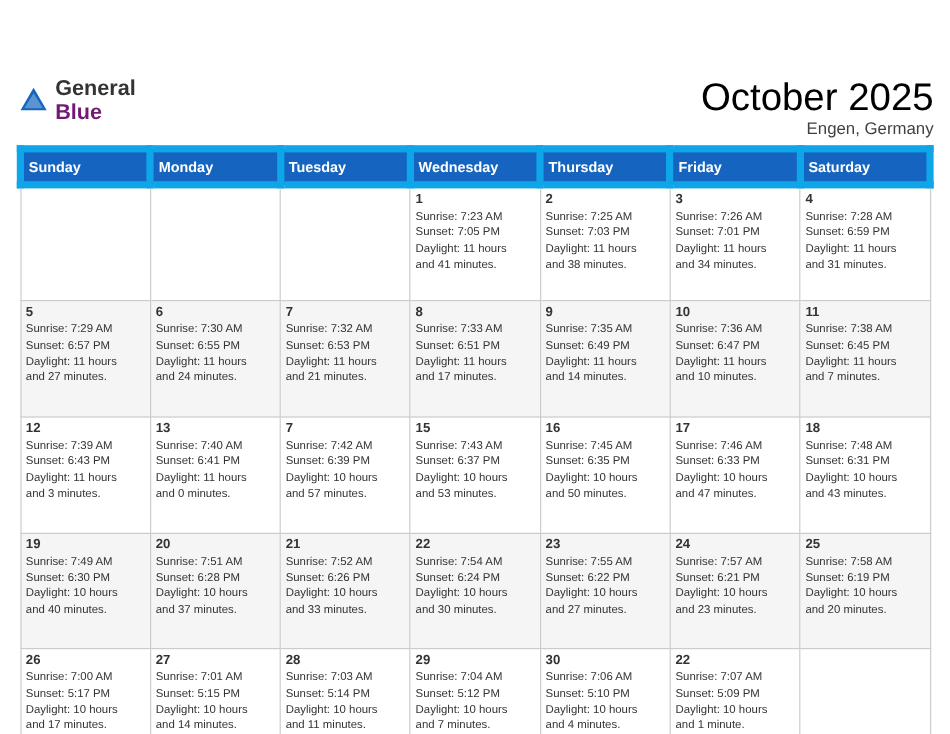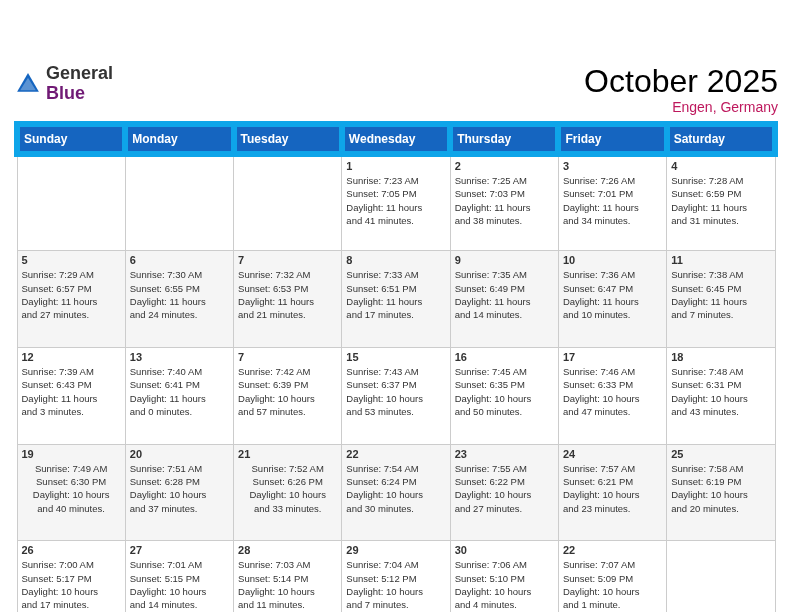--- a/index.html
+++ b/index.html
@@ -45,21 +45,21 @@
       text-align: right;
     }
     .month-title {
       font-size: 32px;
       font-weight: normal;
       color: #000000;
       line-height: 1.1;
     }
     .subtitle {
       font-size: 14px;
-      color: #be185d;
+      color: #404040;
     }
     .calendar {
       flex: 1;
       border: 1px solid #ccc;
       border-collapse: collapse;
       width: 100%;
       table-layout: fixed;
     }
     .calendar th {
       background: #1565c0;
@@ -259,35 +259,35 @@
             <span class="day-number">18</span>
             <div class="day-info" style="white-space: pre-line;">Sunrise: 7:48 AM
 Sunset: 6:31 PM
 Daylight: 10 hours
 and 43 minutes.</div>
           </td>
         </tr>
         <tr>
           <td class="alt-row">
             <span class="day-number">19</span>
-            <div class="day-info" style="white-space: pre-line; text-align: center;">Sunrise: 7:49 AM
+            <div class="day-info" style="white-space: pre-line;">Sunrise: 7:49 AM
 Sunset: 6:30 PM
 Daylight: 10 hours
 and 40 minutes.</div>
           </td>
           <td class="alt-row">
             <span class="day-number">20</span>
             <div class="day-info" style="white-space: pre-line;">Sunrise: 7:51 AM
 Sunset: 6:28 PM
 Daylight: 10 hours
 and 37 minutes.</div>
           </td>
           <td class="alt-row">
             <span class="day-number">21</span>
-            <div class="day-info" style="white-space: pre-line; text-align: center;">Sunrise: 7:52 AM
+            <div class="day-info" style="white-space: pre-line;">Sunrise: 7:52 AM
 Sunset: 6:26 PM
 Daylight: 10 hours
 and 33 minutes.</div>
           </td>
           <td class="alt-row">
             <span class="day-number">22</span>
             <div class="day-info" style="white-space: pre-line;">Sunrise: 7:54 AM
 Sunset: 6:24 PM
 Daylight: 10 hours
 and 30 minutes.</div>

